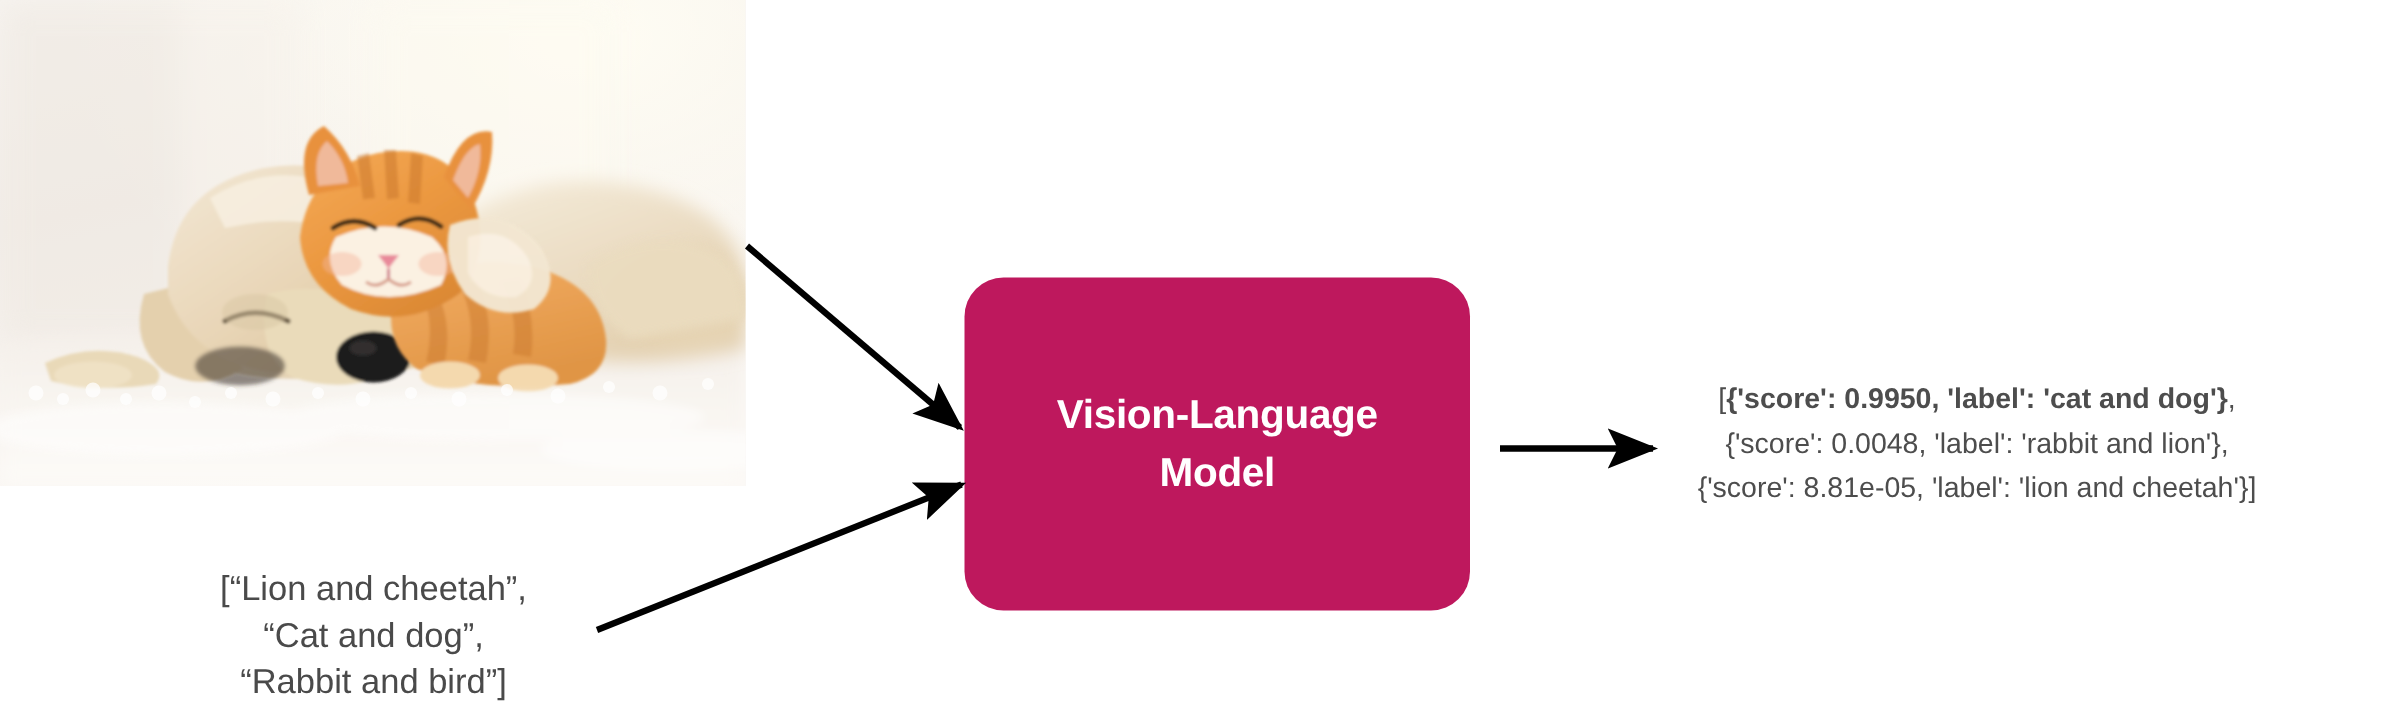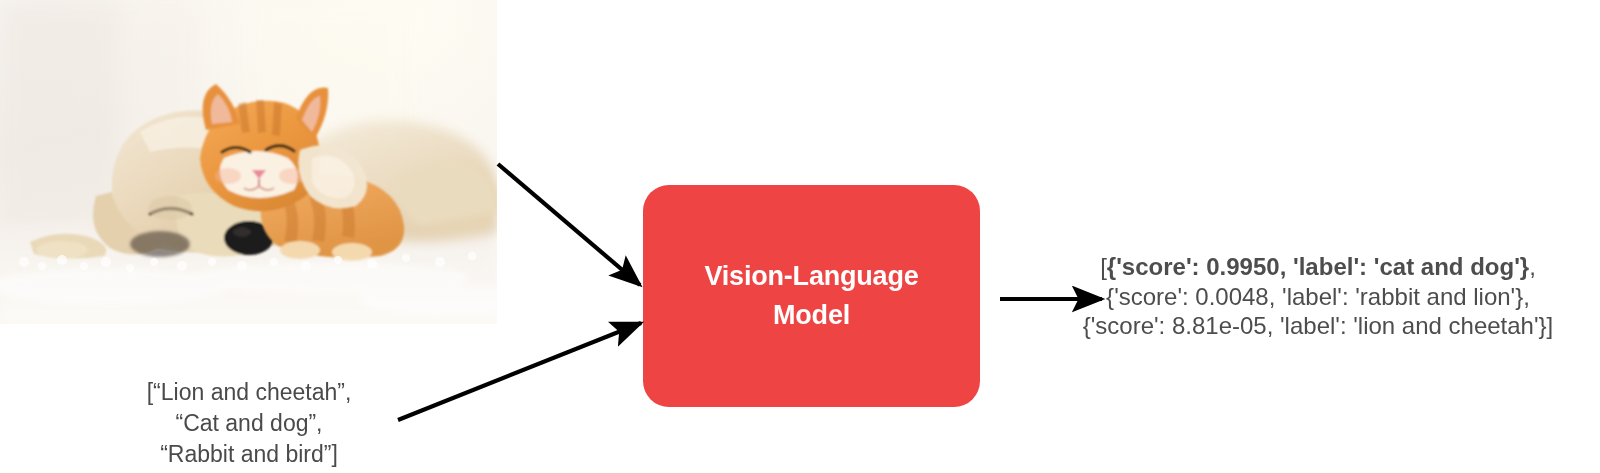--- a/index.html
+++ b/index.html
@@ -75,21 +75,21 @@
   }
 
   
   #output-text {
     position: absolute;
     left: 1040px;
     top: 252px;
     width: 556px;
     text-align: center;
     color: #4d4d4d;
-    font-size: 24px;
+    font-size: 19px;
     line-height: 29.5px;
   }
   #output-text .out-line { display: block; white-space: pre; }
   #output-text .bracket { font-weight: normal; }
   #output-text .top-hit { font-weight: bold; }
 </style>
 </head>
 <body>
 
 <div id="canvas">
@@ -264,21 +264,21 @@
           <circle cx="306" cy="266" r="5"></circle>
         <circle cx="338" cy="260" r="4"></circle>
           <circle cx="372" cy="264" r="5"></circle>
         <circle cx="406" cy="258" r="4"></circle>
           <circle cx="440" cy="262" r="5"></circle>
         <circle cx="472" cy="256" r="4"></circle>
       </g>
     </svg>
   </div>
 
-  <div id="model-box" style="background: #ef4444;">
+  <div id="model-box" style="background: #be185d;">
     <div id="model-box-label" style="color: rgb(255, 255, 255);">Vision-Language
 Model</div>
   </div>
 
   <svg id="arrows">
     <defs>
       <marker id="ah" markerWidth="9" markerHeight="9" refX="7.2" refY="3.2" orient="auto" markerUnits="strokeWidth">
         <path d="M0,0 L8,3.2 L0,6.4 L1.6,3.2 Z" fill="#000000"></path>
       </marker>
     </defs>

